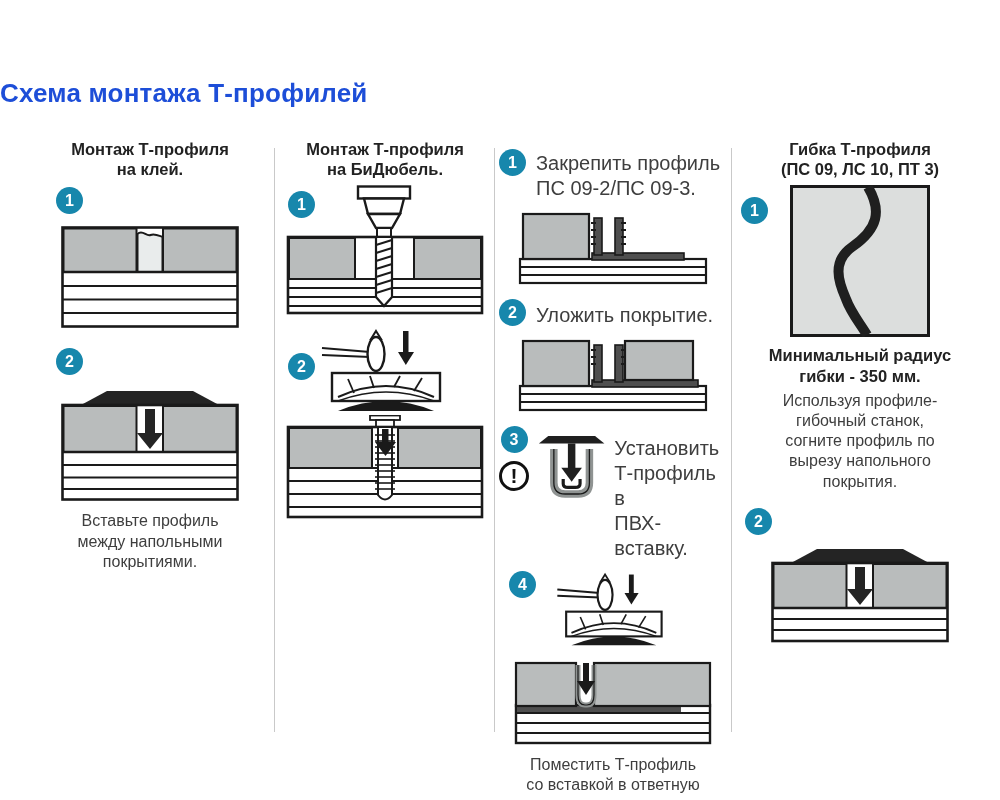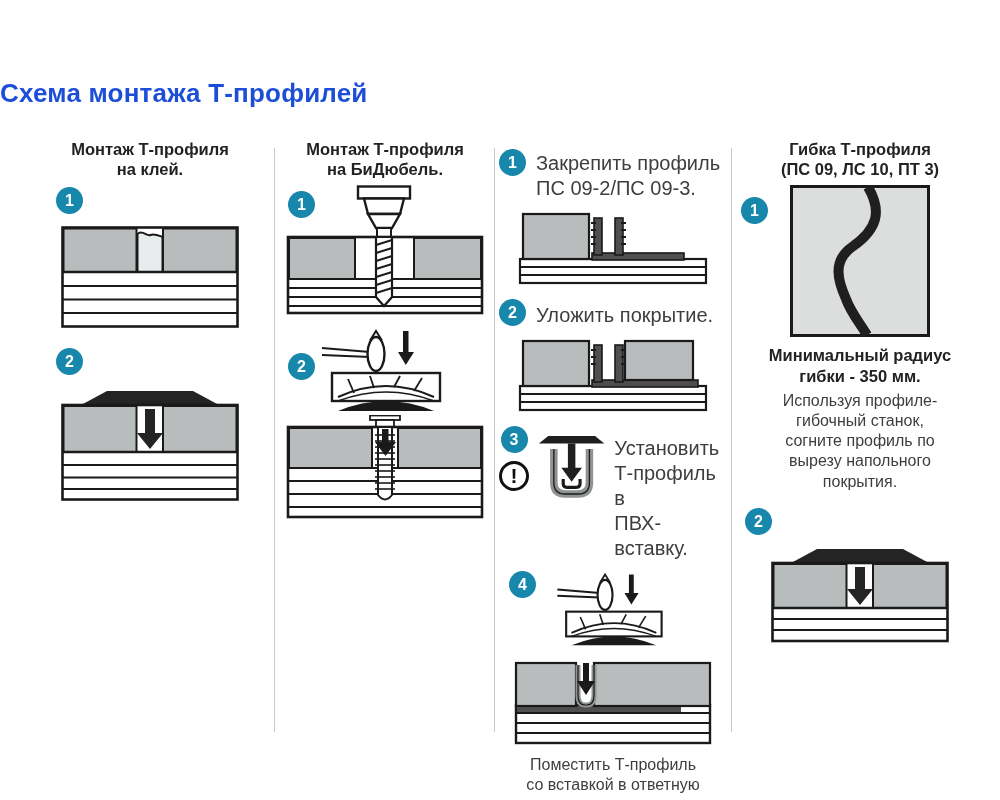--- a/index.html
+++ b/index.html
@@ -78,20 +78,23 @@
       <rect x="2.5" y="17" width="73" height="46" fill="#b9bcbc" stroke="#1a1a1a" stroke-width="2"></rect>
       <rect x="102" y="17" width="73.5" height="46" fill="#b9bcbc" stroke="#1a1a1a" stroke-width="2"></rect>
       <rect x="84" y="20" width="10" height="26" fill="#242424"></rect>
       <polygon points="76,44 102,44 89,60" fill="#242424"></polygon>
       <line x1="2" y1="63" x2="176" y2="63" stroke="#1a1a1a" stroke-width="2.4"></line>
       <line x1="2" y1="76" x2="176" y2="76" stroke="#1a1a1a" stroke-width="2"></line>
       <line x1="2" y1="88.5" x2="176" y2="88.5" stroke="#1a1a1a" stroke-width="2"></line>
       <line x1="2" y1="100" x2="176" y2="100" stroke="#1a1a1a" stroke-width="2"></line>
     </svg>
   </div>
+  <div class="cap">Вставьте профиль
+между напольными
+покрытиями.</div>
 </div>
 
 <div class="col" style="left:278px;width:214px;">
   <div class="hdr">Монтаж Т-профиля
 на БиДюбель.</div>
 
   <div class="relblock">
     <div class="badge abadge" style="left:10px;top:6px;">1</div>
     <div class="dwrap" style="margin-top:6px;">
       <svg width="198" height="130" viewBox="0 0 198 130">

